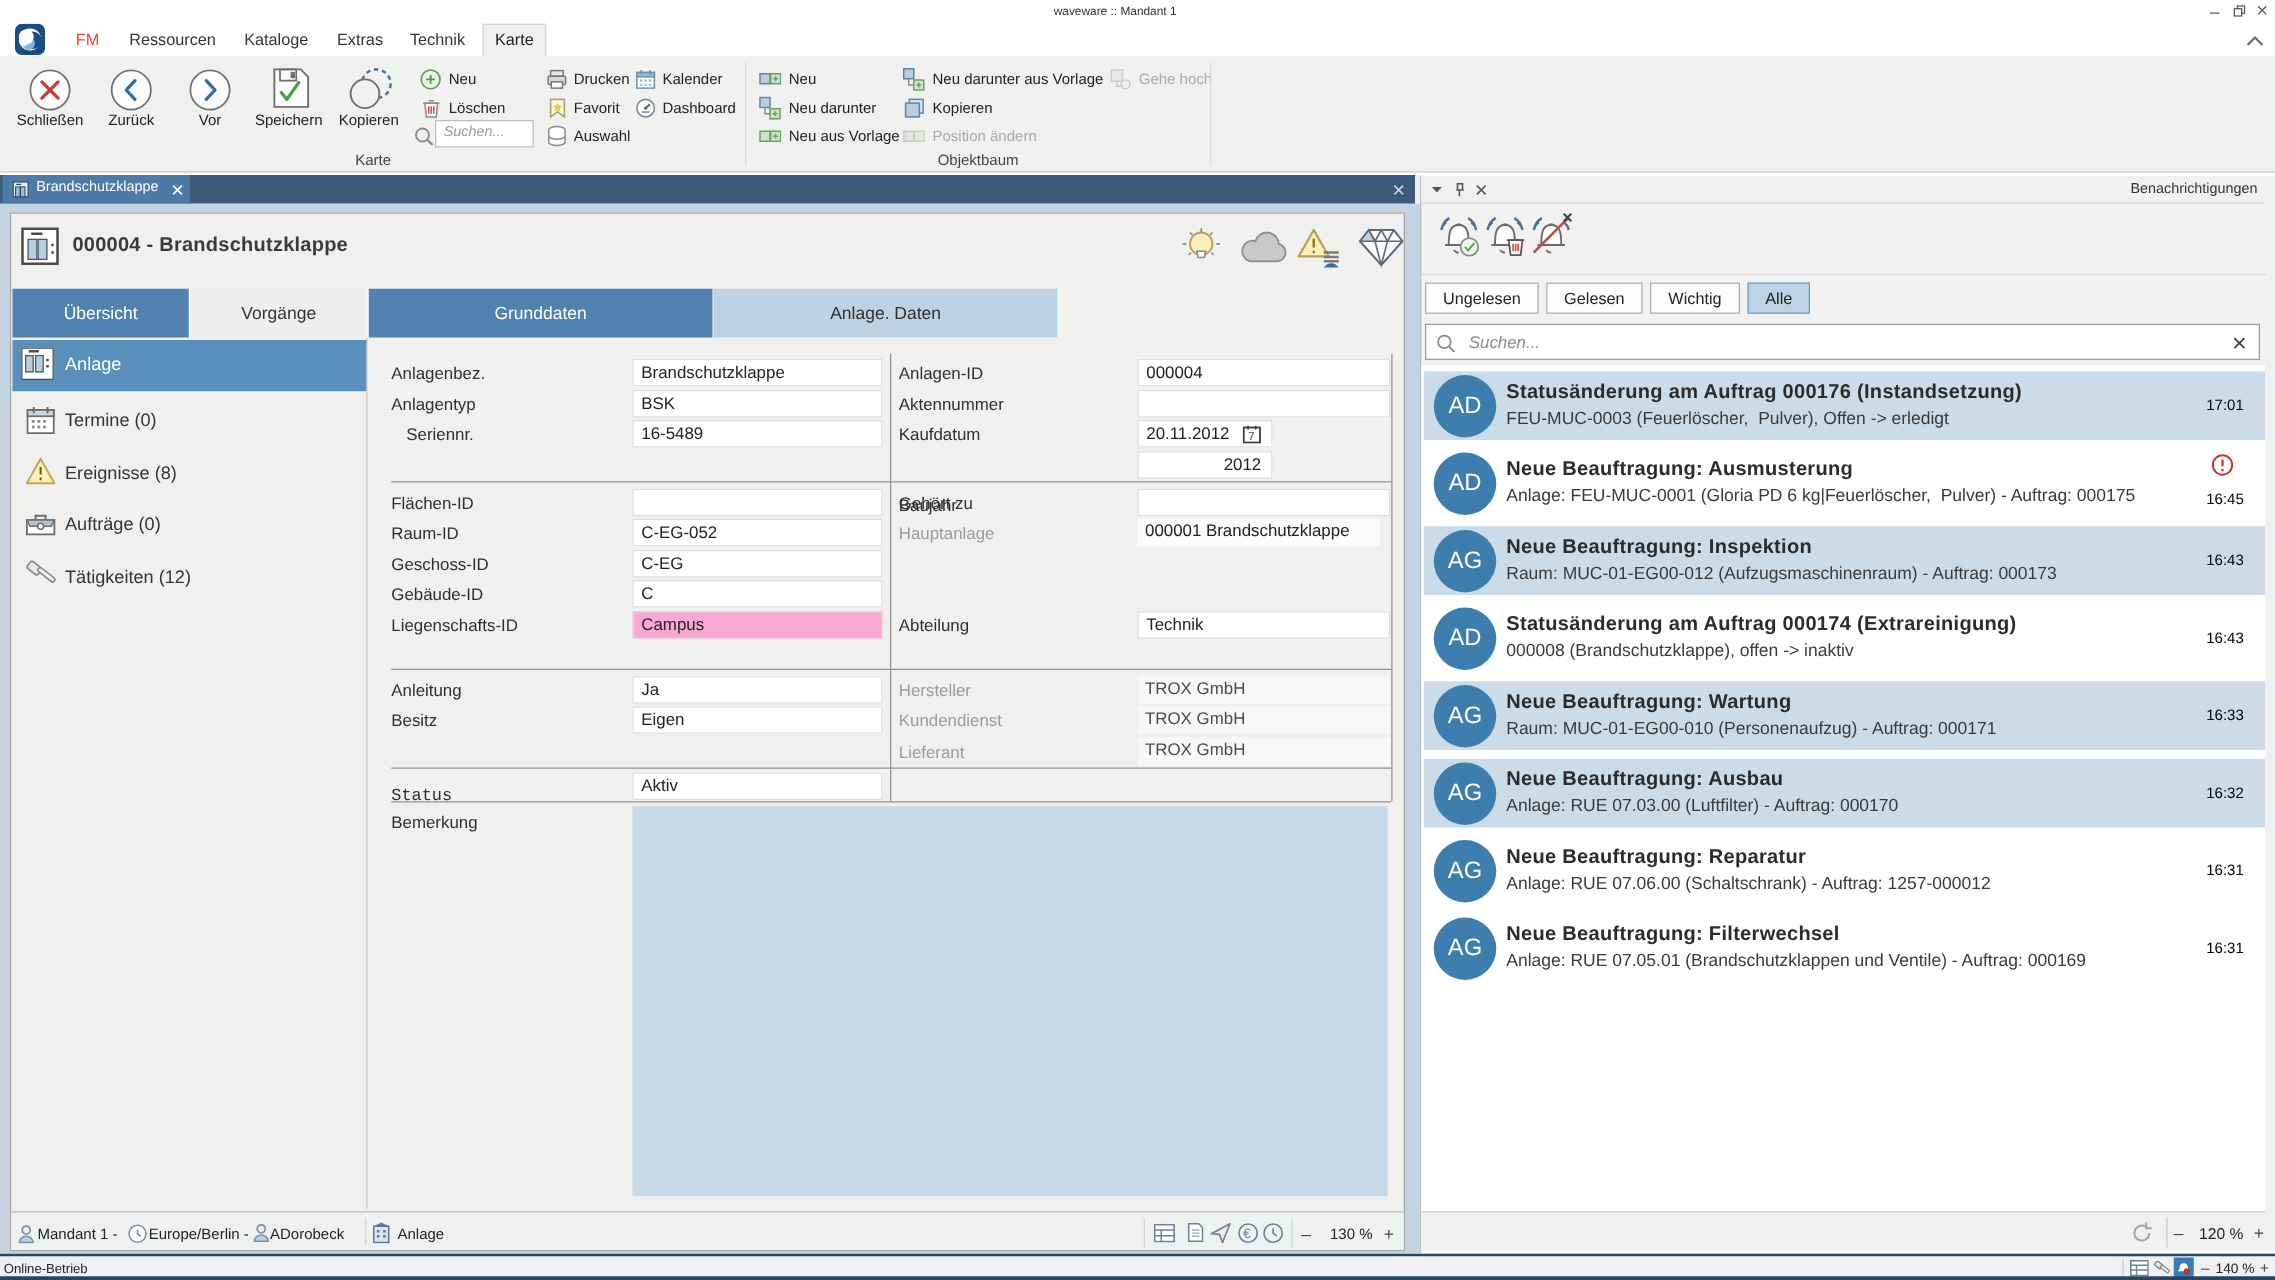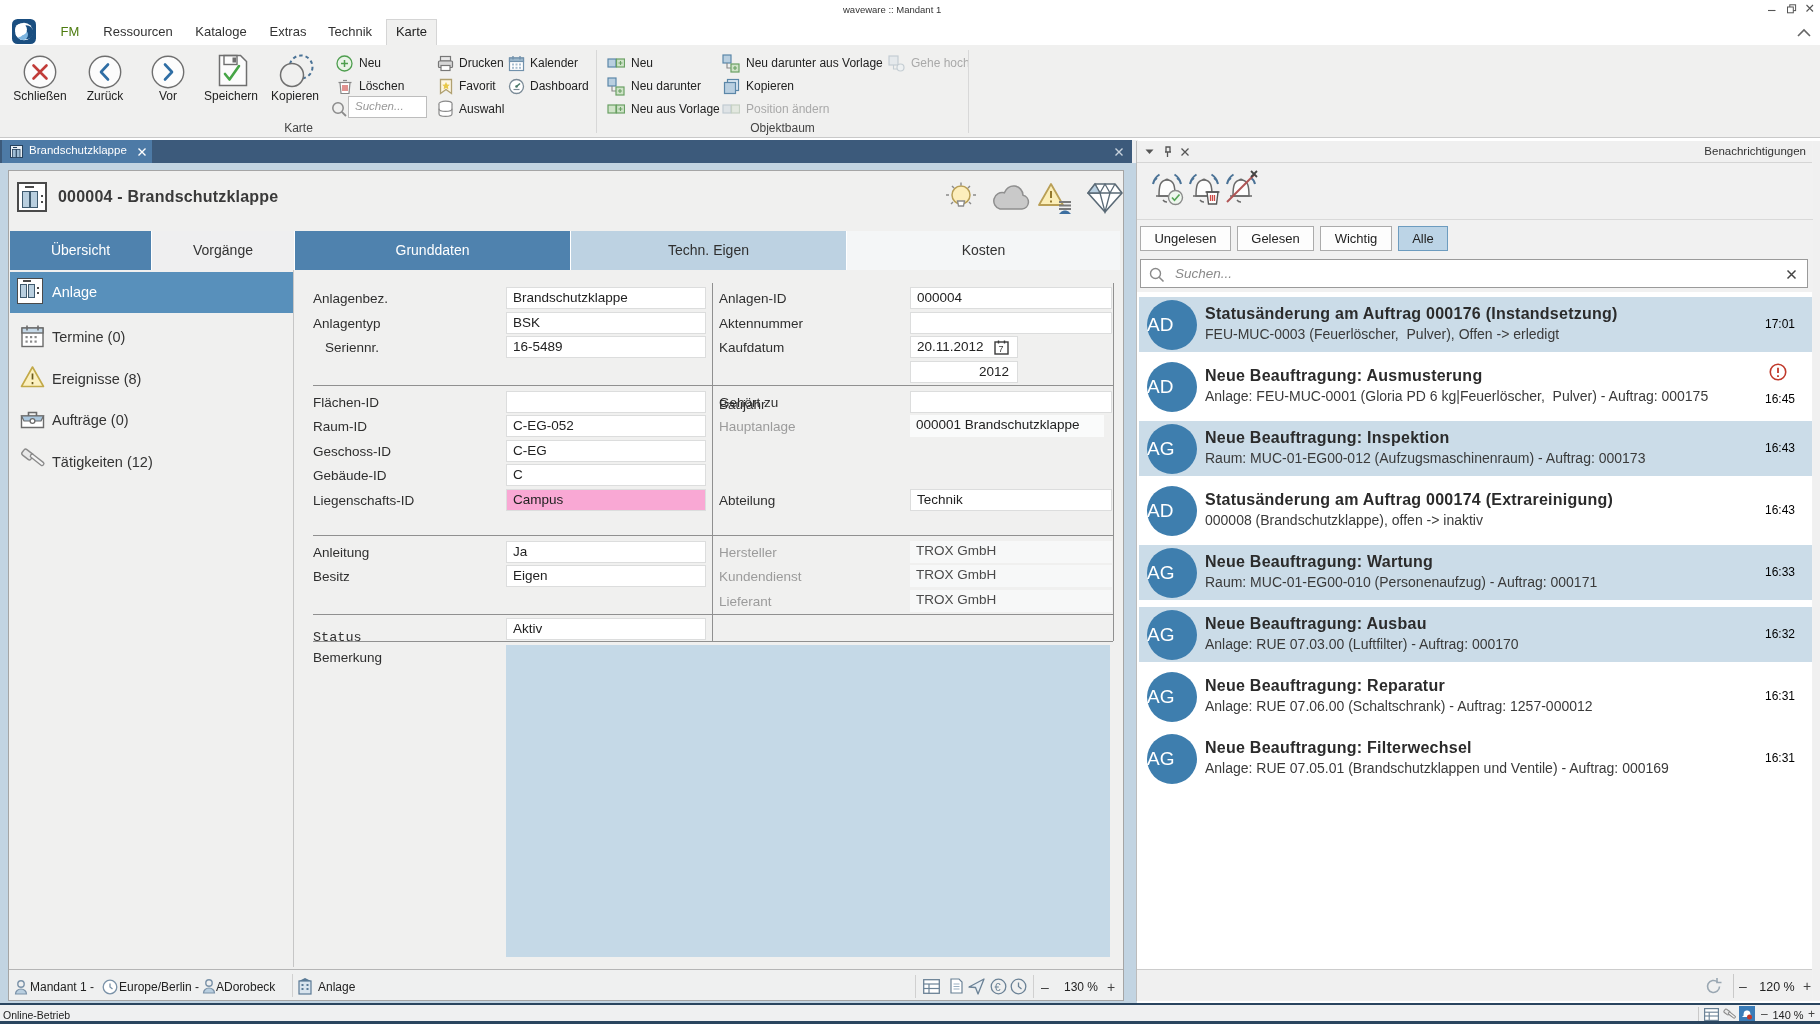--- a/index.html
+++ b/index.html
@@ -1,21 +1,21 @@
 <!DOCTYPE html>
 <html><head>
 <meta charset="utf-8">
 <style>
   * { margin:0; padding:0; box-sizing:border-box; }
   html,body { width:1820px; height:1024px; overflow:hidden; background:#fff;
     font-family:"Liberation Sans", sans-serif; }
   .abs { position:absolute; }
   .nitem { left:2px; width:673px; height:55px; }
   .nava { position:absolute; left:8px; top:2.5px; width:50px; height:50px; border-radius:50%;
-    background:#3e7eae; color:#fff; font-size:19px; text-align:left; line-height:50px; }
+    background:#3e7eae; color:#fff; font-size:19px; text-align:center; line-height:50px; }
   .ntit { position:absolute; left:66px; top:8px; font-size:16px; letter-spacing:0.25px; font-weight:bold; color:#2b2b2b; }
   .ndet { position:absolute; left:66px; top:29px; font-size:14px; color:#3a3a3a; }
   .ntime { position:absolute; right:17px; top:20px; font-size:12px; color:#000000; }
   #app { position:relative; width:1820px; height:1024px; background:#fff; }
   .lbl { color:#2f2f2f; font-size:13.5px; }
   svg { display:block; }
 </style>
 </head>
 <body>
 <div id="app">
@@ -32,21 +32,21 @@
 
 <div class="abs" style="left:0;top:20px;width:1820px;height:25px;background:#ffffff;">
   <svg class="abs" style="left:12px;top:-1px" width="24" height="25" viewBox="0 0 24 25">
     <rect x="0" y="0" width="24" height="25" rx="5.5" fill="#1a4e80"></rect>
     <circle cx="12" cy="12.5" r="8.8" fill="#fff"></circle>
     <circle cx="14.2" cy="13.2" r="7" fill="#1a4e80"></circle>
     <circle cx="10.8" cy="15.8" r="5.2" fill="#7db5e0"></circle>
     <circle cx="9" cy="10.5" r="6" fill="#fff"></circle>
     <circle cx="7" cy="14.5" r="3.4" fill="#fff"></circle>
   </svg>
-  <div class="abs" style="top:4px;left:55px;width:30px;text-align:center;font-size:13px;color:#4d7c0f;">FM</div>
+  <div class="abs" style="top:4px;left:55px;width:30px;text-align:center;font-size:13px;color:#ef4444;">FM</div>
   <div class="abs" style="top:4px;left:100px;width:76px;text-align:center;font-size:13px;color:#333;">Ressourcen</div>
   <div class="abs" style="top:4px;left:191px;width:60px;text-align:center;font-size:13px;color:#333;">Kataloge</div>
   <div class="abs" style="top:4px;left:266px;width:44px;text-align:center;font-size:13px;color:#333;">Extras</div>
   <div class="abs" style="top:4px;left:325px;width:50px;text-align:center;font-size:13px;color:#333;">Technik</div>
   <div class="abs" style="left:386px;top:-1px;width:51px;height:26px;background:#f0f0ef;border:1px solid #d5d5d5;border-bottom:none;">
     <div style="text-align:center;font-size:13px;color:#222;margin-top:4px;">Karte</div>
   </div>
   <svg class="abs" style="left:1796px;top:8px" width="16" height="10" viewBox="0 0 16 10">
     <path d="M2 8 L8 2 L14 8" fill="none" stroke="#666" stroke-width="1.6"></path>
   </svg>
@@ -242,22 +242,21 @@
   </svg>
   <svg class="abs" style="left:1078px;top:11px" width="36" height="32" viewBox="0 0 36 32">
     <path d="M8 2 h20 l7 9 -17 19 -17 -19 z" fill="#fff" stroke="#5a6a76" stroke-width="1.6" stroke-linejoin="round"></path>
     <path d="M1 11 h34 M8 2 l5 9 5 -9 5 9 5 -9 M13 11 l5 19 5 -19" fill="none" stroke="#5a6a76" stroke-width="1.3"></path>
     <path d="M8 2 l-7 9 h12 z" fill="#b9cfe0" stroke="#5a6a76" stroke-width="1.3"></path>
   </svg>
 
   <div class="abs" style="left:1px;top:60px;width:142px;height:39px;background:#4f82ae;border-right:1px solid #fff;color:#fff;font-size:14px;text-align:center;line-height:39px;">Übersicht</div>
   <div class="abs" style="left:143px;top:60px;width:143px;height:39px;background:#efeff0;border-right:1px solid #fff;color:#333;font-size:14px;text-align:center;line-height:39px;">Vorgänge</div>
   <div class="abs" style="left:286px;top:60px;width:276px;height:39px;background:#4f82ae;border-right:1px solid #fff;color:#fff;font-size:14px;text-align:center;line-height:39px;">Grunddaten</div>
-  <div class="abs" style="left:562px;top:60px;width:276px;height:39px;background:#bdd2e2;border-right:1px solid #fff;color:#2f2f2f;font-size:14px;text-align:center;line-height:39px;">Techn. Eigen</div>
-  <div class="abs" style="left:838px;top:60px;width:273px;height:39px;background:#f4f6f7;color:#333;font-size:14px;text-align:center;line-height:39px;">Kosten</div>
+  <div class="abs" style="left:562px;top:60px;width:276px;height:39px;background:#bdd2e2;border-right:1px solid #fff;color:#2f2f2f;font-size:14px;text-align:center;line-height:39px;">Anlage. Daten</div>
 
   <div class="abs" style="left:284px;top:99px;width:1px;height:697px;background:#c6c6c6;"></div>
   <div class="abs" style="left:1px;top:101px;width:283px;height:41px;background:#5890bb;"></div>
   <div class="abs" style="left:8px;top:107px;width:26px;height:26px;background:#fff;border:1.5px solid #4a4a4a;">
     <div class="abs" style="left:5px;top:1px;width:8px;height:2px;background:#4a4a4a;"></div>
     <div class="abs" style="left:2px;top:5px;width:7px;height:14px;background:#b9cfdf;border:1px solid #3f5a6e;"></div>
     <div class="abs" style="left:9.5px;top:5px;width:7px;height:14px;background:#b9cfdf;border:1px solid #3f5a6e;"></div>
     <div class="abs" style="left:18.5px;top:8px;width:2px;height:2px;background:#4a4a4a;"></div>
     <div class="abs" style="left:18.5px;top:13px;width:2px;height:2px;background:#4a4a4a;"></div>
   </div>

